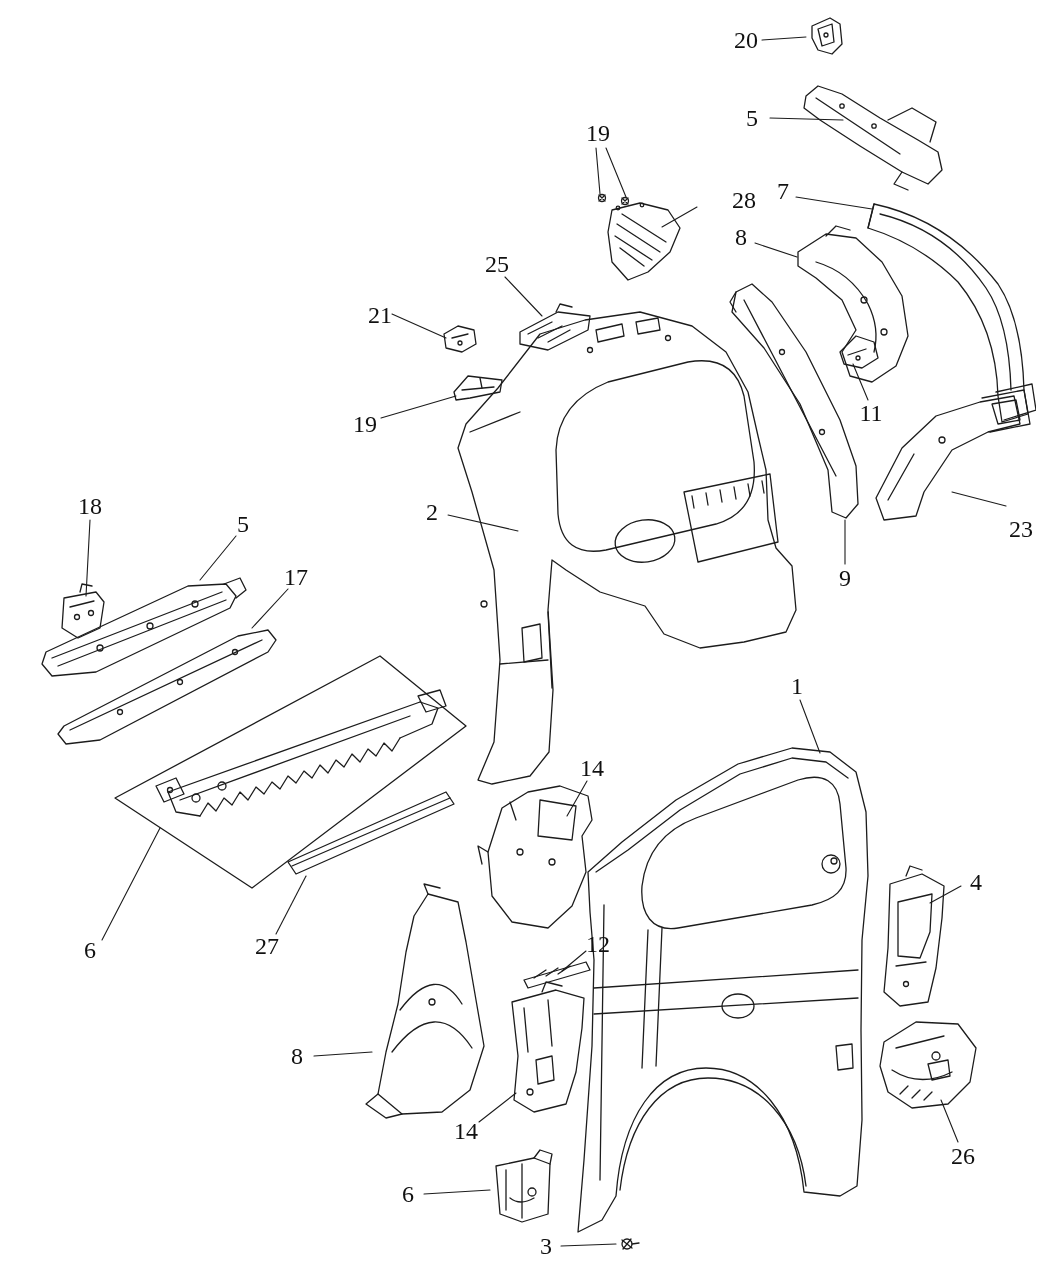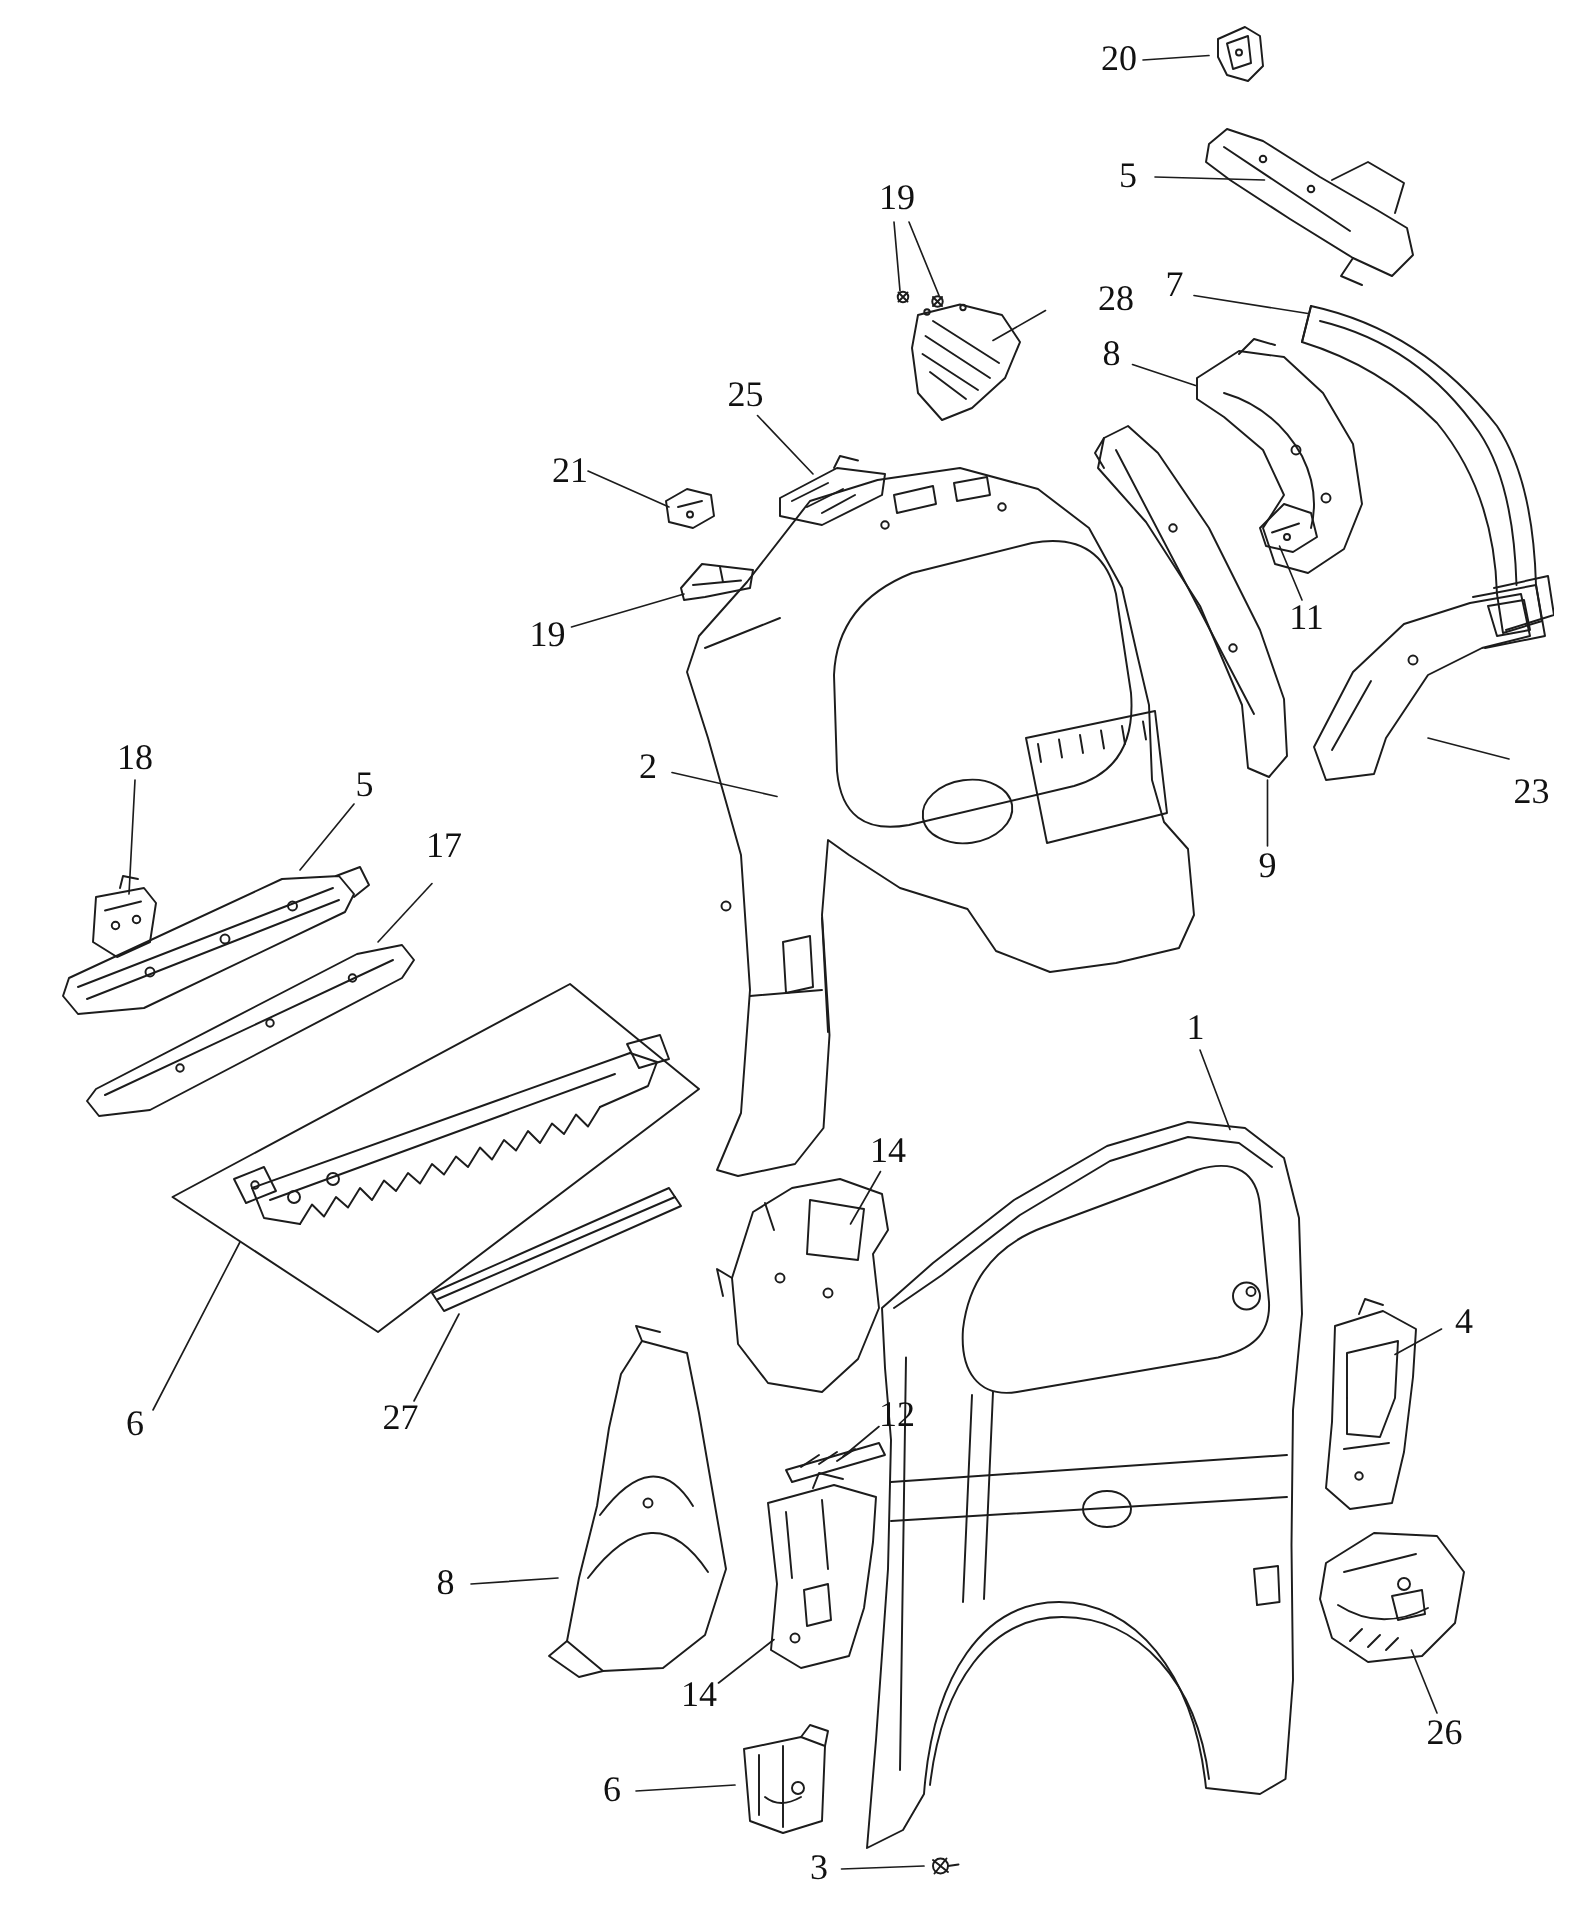--- a/index.html
+++ b/index.html
@@ -306,21 +306,21 @@
   <div class="callout" style="left: 741px; top: 237px;">8</div>
   <div class="callout" style="left: 497px; top: 264px;">25</div>
   <div class="callout" style="left: 380px; top: 304px; margin-top: 11px;">21</div>
   <div class="callout" style="left: 365px; top: 424px;">19</div>
   <div class="callout" style="left: 871px; top: 413px;">11</div>
   <div class="callout" style="left: 432px; top: 512px;">2</div>
   <div class="callout" style="left: 1021px; top: 529px;">23</div>
   <div class="callout" style="left: 845px; top: 578px;">9</div>
   <div class="callout" style="left: 90px; top: 506px;">18</div>
   <div class="callout" style="left: 243px; top: 524px;">5</div>
-  <div class="callout" style="left: 296px; top: 565px;">17</div>
+  <div class="callout" style="left: 296px; top: 577px;">17</div>
   <div class="callout" style="left: 797px; top: 686px;">1</div>
   <div class="callout" style="left: 592px; top: 768px;">14</div>
   <div class="callout" style="left: 976px; top: 882px;">4</div>
   <div class="callout" style="left: 598px; top: 944px;">12</div>
   <div class="callout" style="left: 90px; top: 950px;">6</div>
   <div class="callout" style="left: 267px; top: 946px;">27</div>
   <div class="callout" style="left: 297px; top: 1056px;">8</div>
   <div class="callout" style="left: 466px; top: 1131px;">14</div>
   <div class="callout" style="left: 963px; top: 1156px;">26</div>
   <div class="callout" style="left: 408px; top: 1194px;">6</div>

